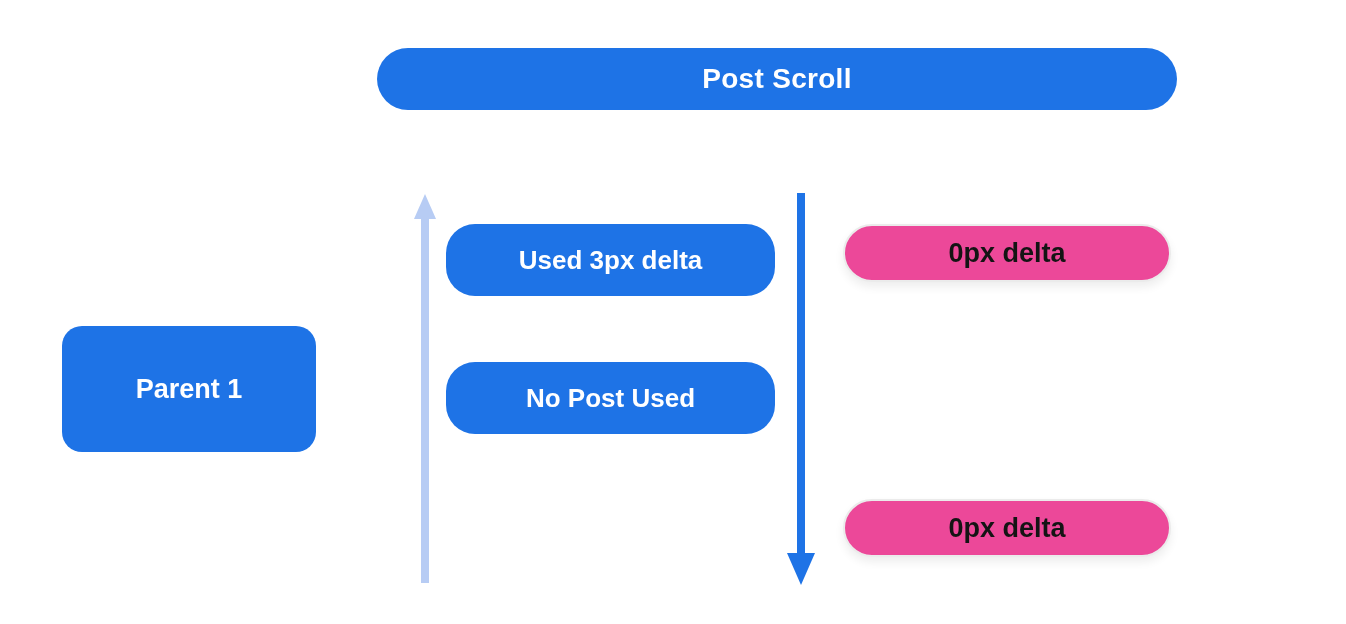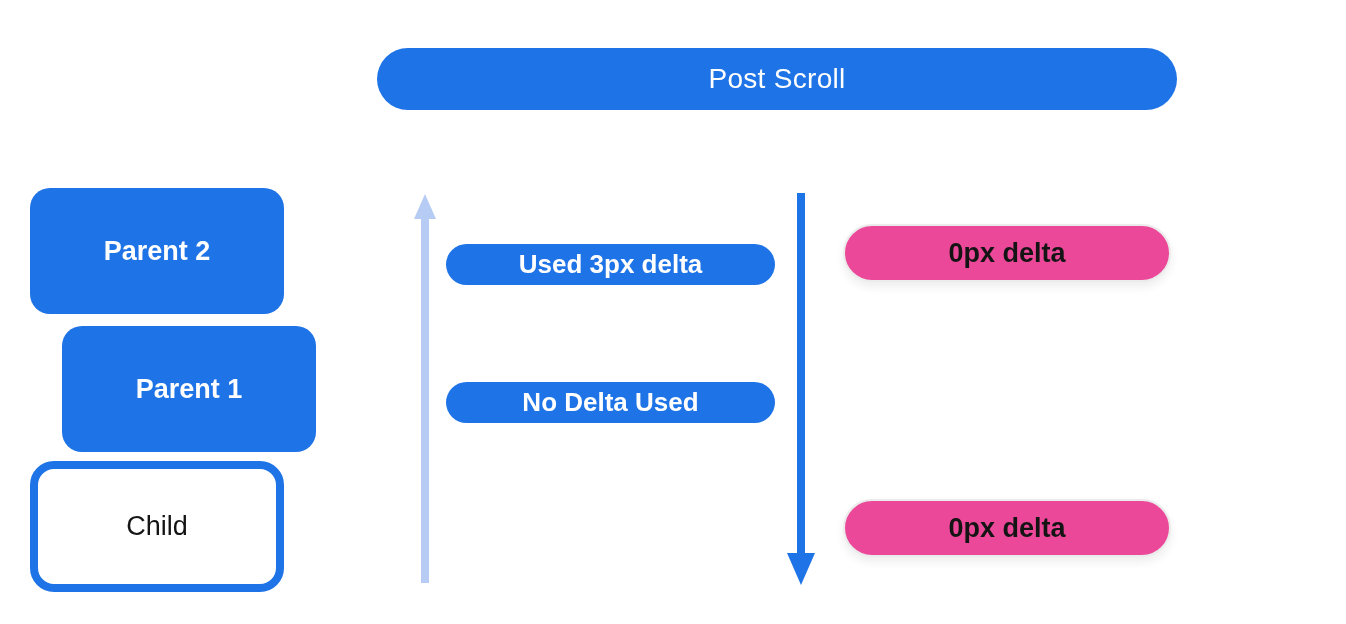--- a/index.html
+++ b/index.html
@@ -25,21 +25,21 @@
     align-items:center;
     justify-content:center;
   }
   .header-pill{
     left:377px; top:48px;
     width:800px; height:62px;
     background:var(--primary-blue);
     border-radius:31px;
     color:#ffffff;
     font-size:28px;
-    font-weight:400;
+    font-weight:700;
     letter-spacing:0.3px;
   }
   .node{
     position:absolute;
     left:30px;
     width:254px;
     display:flex;
     align-items:center;
     justify-content:center;
     font-size:27px;
@@ -56,27 +56,26 @@
   .node-outlined{
     top:461px;
     height:131px;
     background:#ffffff;
     border:8px solid var(--primary-blue);
     border-radius:24px;
     color:var(--text-dark);
     font-weight:500;
   }
   .delta-pill-filled{
-    width:329px; height:41px;
+    width:329px; height:72px;
     background:var(--primary-blue);
     border-radius:29px;
     color:#ffffff;
     font-size:26px;
     font-weight:700;
-    margin-top:20px;
   }
   .delta-used{left:446px; top:224px;}
   .delta-none{left:446px; top:362px;}
   .delta-pill-outlined{
     width:328px; height:58px;
     background:#ec4899;
     border:2px solid var(--pill-border);
     border-radius:29px;
     color:var(--text-dark);
     font-size:27px;
@@ -91,48 +90,42 @@
 </style>
 </head>
 <body>
 
 <div class="canvas">
 
   <div class="pill header-pill">
     <span>Post Scroll</span>
   </div>
 
-  <div class="node node-filled node-parent2">
-    <span>Parent 2</span>
-  </div>
 
   <div class="node node-filled node-parent1">
     <span>Parent 1</span>
   </div>
 
-  <div class="node node-outlined">
-    <span>Child</span>
-  </div>
 
   <svg class="arrow-svg arrow-up" width="30" height="392" viewBox="0 0 30 392">
     <polygon points="15,0 4,25 26,25" fill="var(--light-blue)"></polygon>
     <line x1="15" y1="22" x2="15" y2="389" stroke="var(--light-blue)" stroke-width="8"></line>
   </svg>
 
   <svg class="arrow-svg arrow-down" width="30" height="394" viewBox="0 0 30 394">
     <line x1="15" y1="0" x2="15" y2="366" stroke="var(--primary-blue)" stroke-width="8"></line>
     <polygon points="15,392 1,360 29,360" fill="var(--primary-blue)"></polygon>
   </svg>
 
   <div class="pill delta-pill-filled delta-used">
     <span>Used 3px delta</span>
   </div>
 
   <div class="pill delta-pill-filled delta-none">
-    <span>No Delta Used</span>
+    <span>No Post Used</span>
   </div>
 
   <div class="pill delta-pill-outlined delta-zero-top">
     <span>0px delta</span>
   </div>
 
   <div class="pill delta-pill-outlined delta-zero-bottom">
     <span>0px delta</span>
   </div>
 

